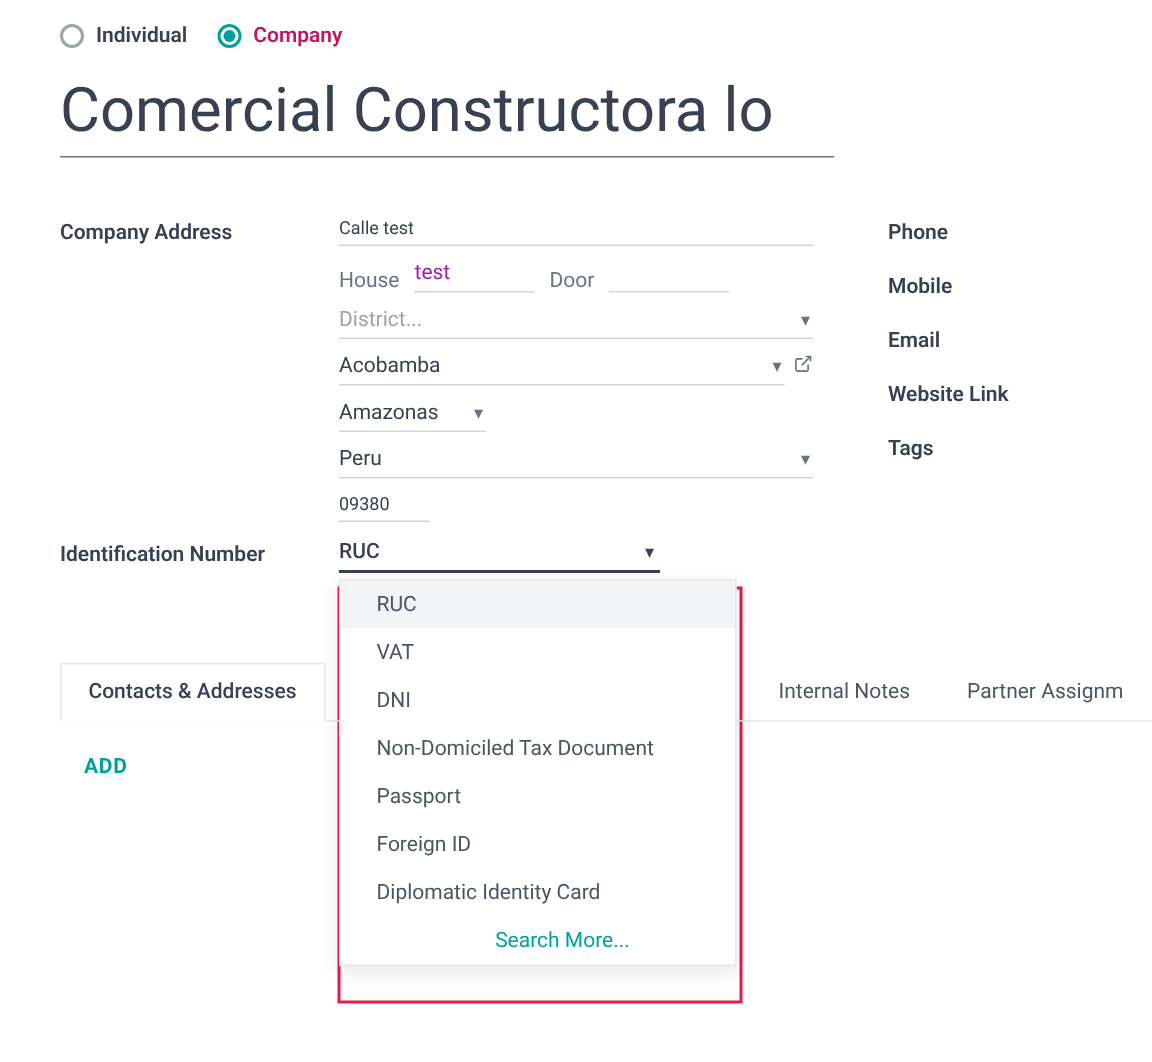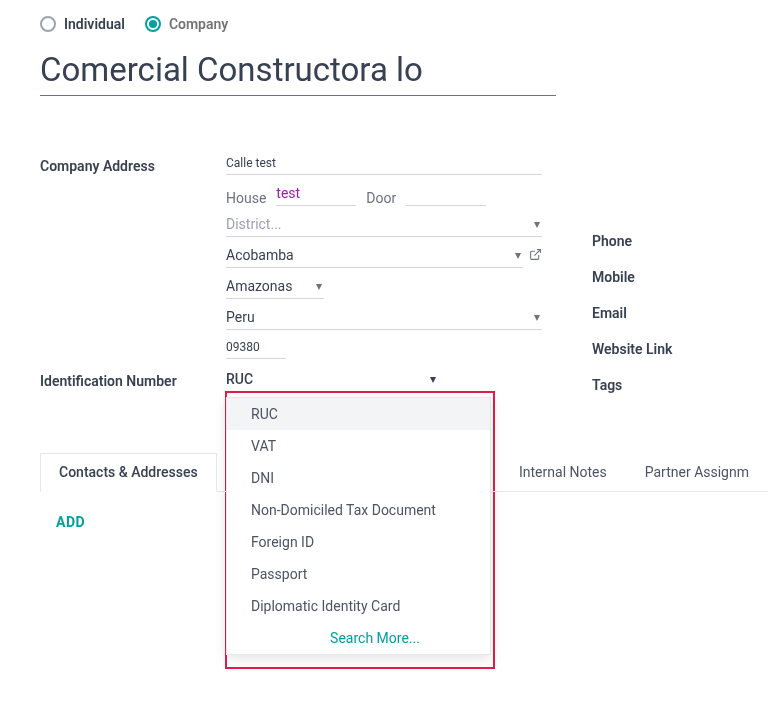--- a/index.html
+++ b/index.html
@@ -6,27 +6,27 @@
 body { background: #fff; width: 768px; height: 708px; overflow: hidden; color: #374151; }
 
 .form-container { padding: 16px 0 0 40px; }
 
 .radio-row { display: flex; gap: 20px; align-items: flex-end; margin-bottom: 16px; }
 .radio-item { display: flex; align-items: center; gap: 8px; cursor: pointer; }
 .radio-outer { width: 16px; height: 16px; border: 2px solid #9ca3af; border-radius: 50%; display: flex; align-items: center; justify-content: center; }
 .radio-outer.selected { border-color: #00a09d; }
 .radio-inner { width: 8px; height: 8px; background: #00a09d; border-radius: 50%; }
 .radio-label { font-size: 14px; font-weight: 600; color: #374151; }
-.radio-label.selected { color: #737373; }
+.radio-label.selected { color: #be185d; }
 
-.title-input { font-size: 33px; font-weight: 400; color: #374151; border: none; border-bottom: 1px solid #6b7280; width: 516px; padding: 2px 0 6px 0; outline: none; margin-bottom: 56px; }
+.title-input { font-size: 41px; font-weight: 400; color: #374151; border: none; border-bottom: 1px solid #6b7280; width: 516px; padding: 2px 0 6px 0; outline: none; margin-bottom: 36px; }
 
 .form-grid { display: flex; gap: 20px; }
 .left-col { display: grid; grid-template-columns: 186px 316px; column-gap: 0; row-gap: 2px; align-items: start; }
-.right-col { display: flex; flex-direction: column; gap: 14px; padding-left: 30px; justify-content: flex-end; }
+.right-col { display: flex; flex-direction: column; gap: 14px; padding-left: 30px; }
 
 .field-label { font-size: 14px; font-weight: 600; color: #374151; padding-top: 6px; }
 
 .value-block { display: flex; flex-direction: column; gap: 6px; }
 
 .line-input { border: none; border-bottom: 1px solid #d1d5db; padding: 4px 0; font-size: 12px; color: #374151; outline: none; background: transparent; width: 100%; }
 .line-input::placeholder { color: #9ca3af; }
 
 .inline-row { display: flex; gap: 10px; align-items: flex-end; }
 .inline-label { font-size: 14px; color: #6b7280; }
@@ -131,22 +131,22 @@
         <div class="id-select-wrap">
           <div class="id-select-text">RUC</div>
           <span class="id-caret">▾</span>
         </div>
 
         <div class="dropdown-menu" style="left:0; top:30px;">
           <div class="dropdown-item highlighted">RUC</div>
           <div class="dropdown-item">VAT</div>
           <div class="dropdown-item">DNI</div>
           <div class="dropdown-item">Non-Domiciled Tax Document</div>
+          <div class="dropdown-item">Passport</div>
           <div class="dropdown-item">Foreign ID</div>
-          <div class="dropdown-item">Passport</div>
           <div class="dropdown-item">Diplomatic Identity Card</div>
           <div class="search-more">Search More...</div>
         </div>
       </div>
     </div>
 
     <div class="right-col">
       <div class="field-label">Phone</div>
       <div class="field-label">Mobile</div>
       <div class="field-label">Email</div>

